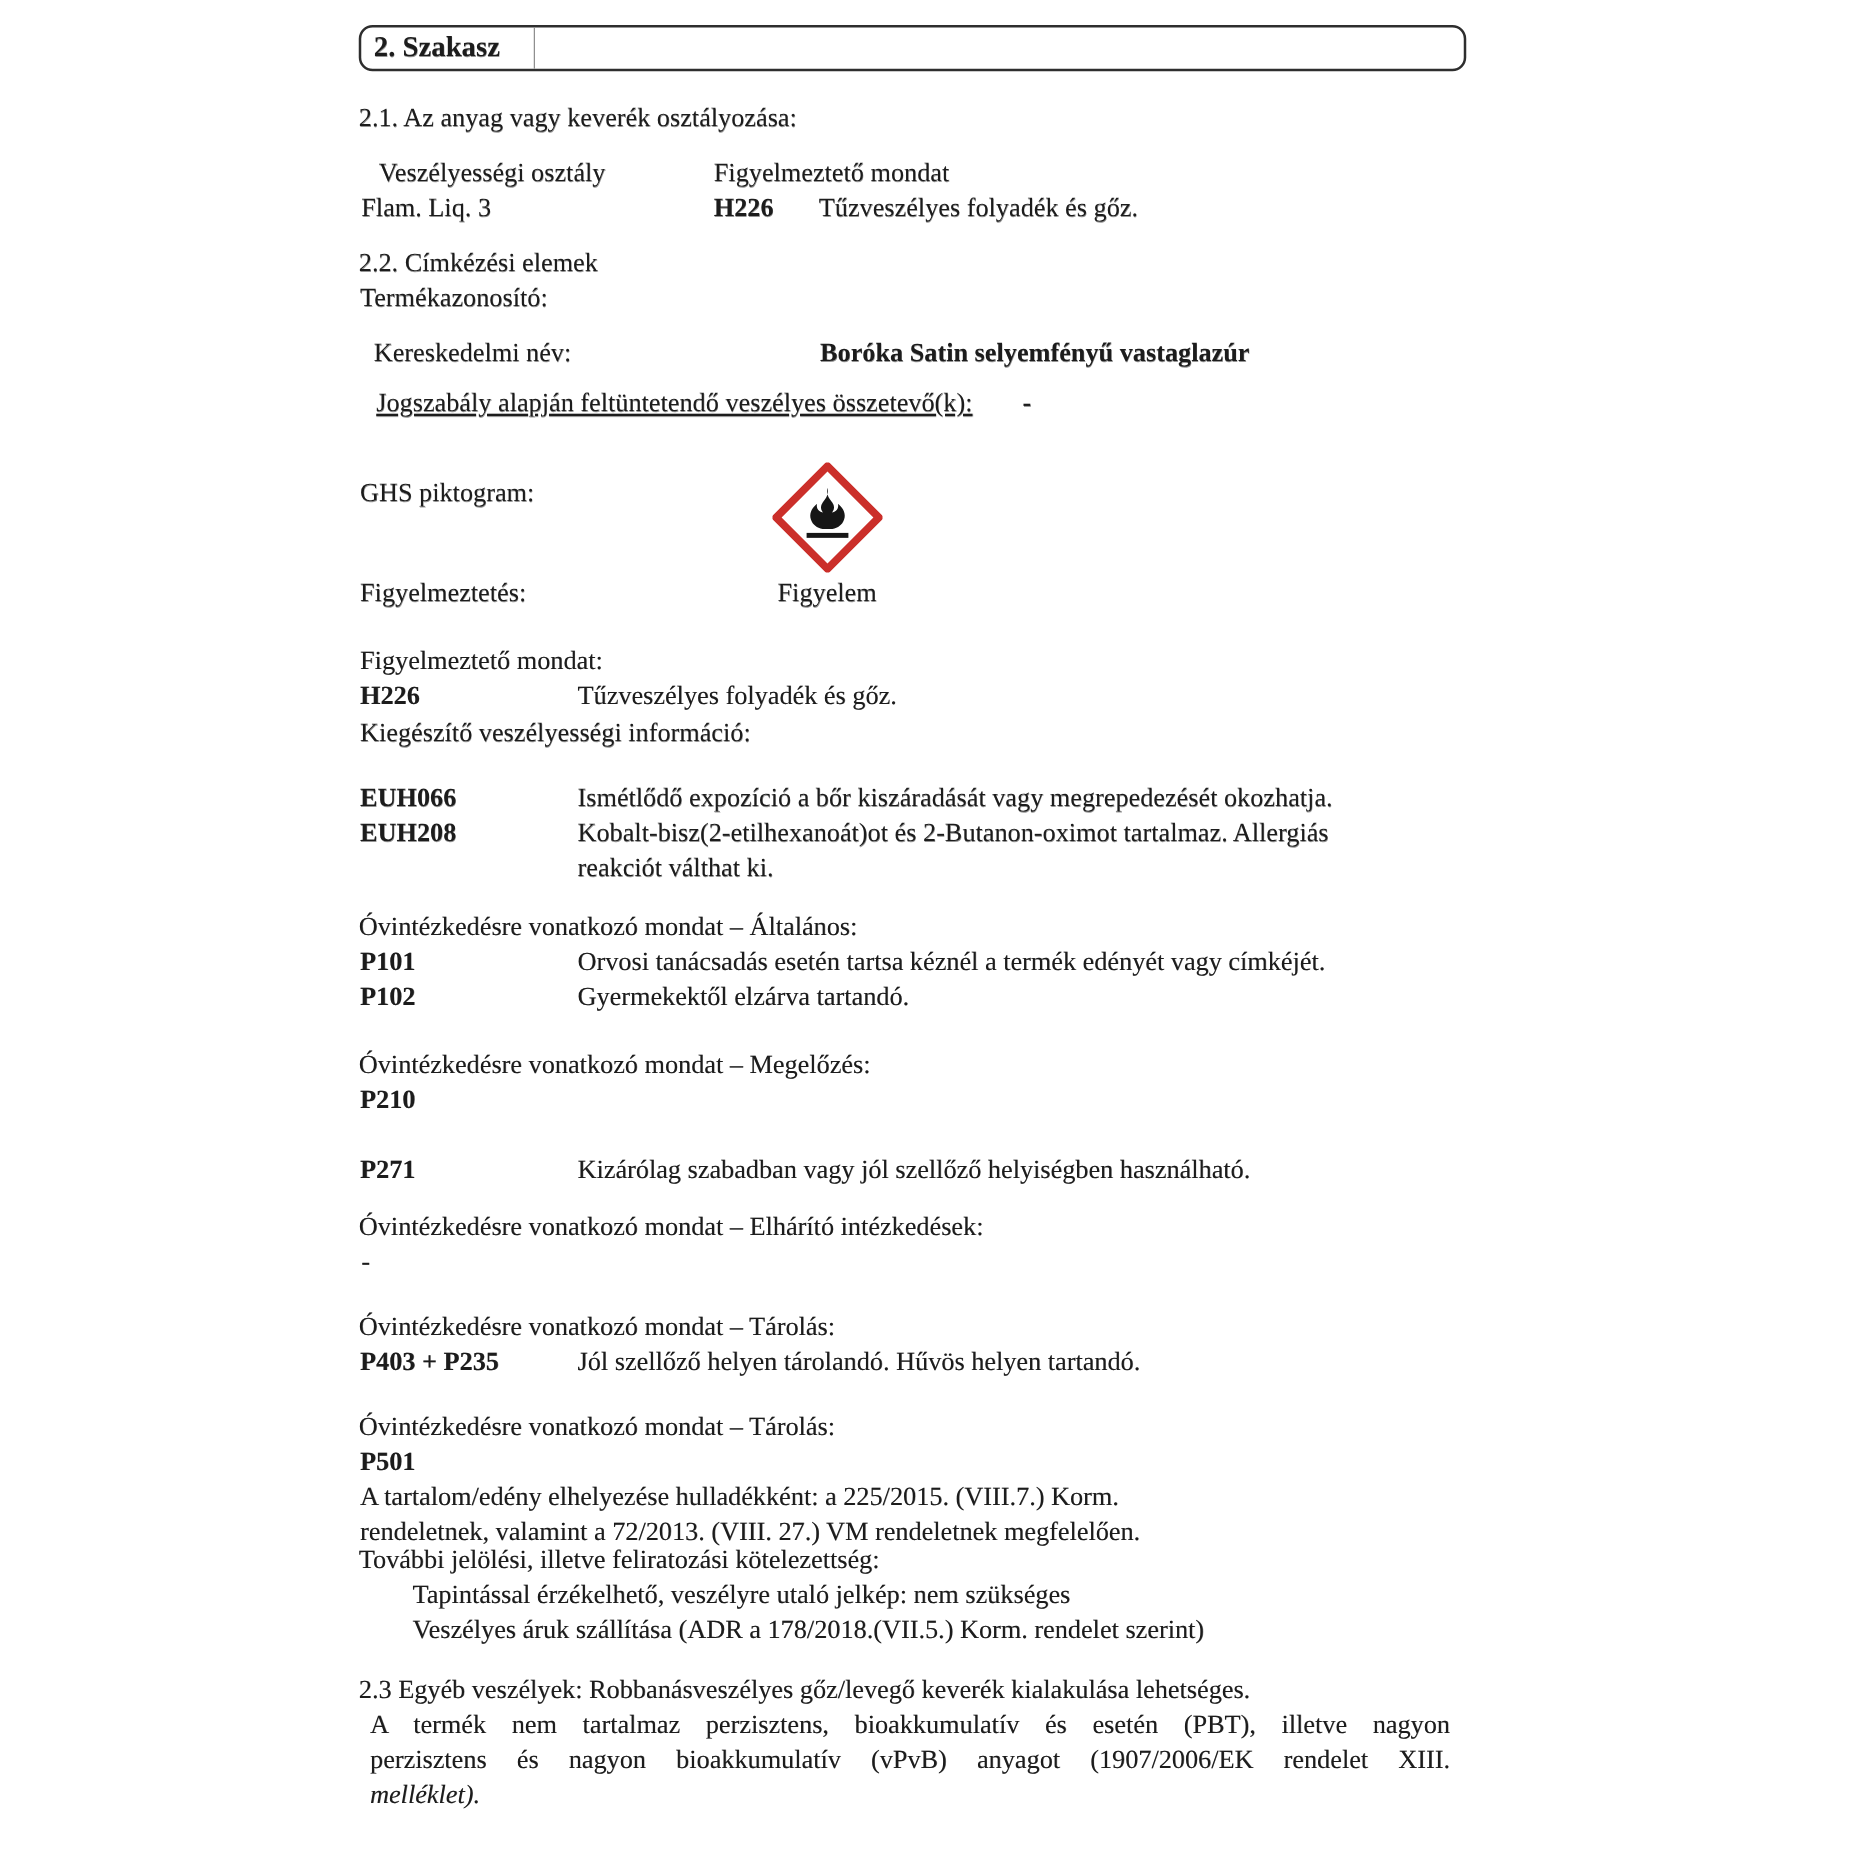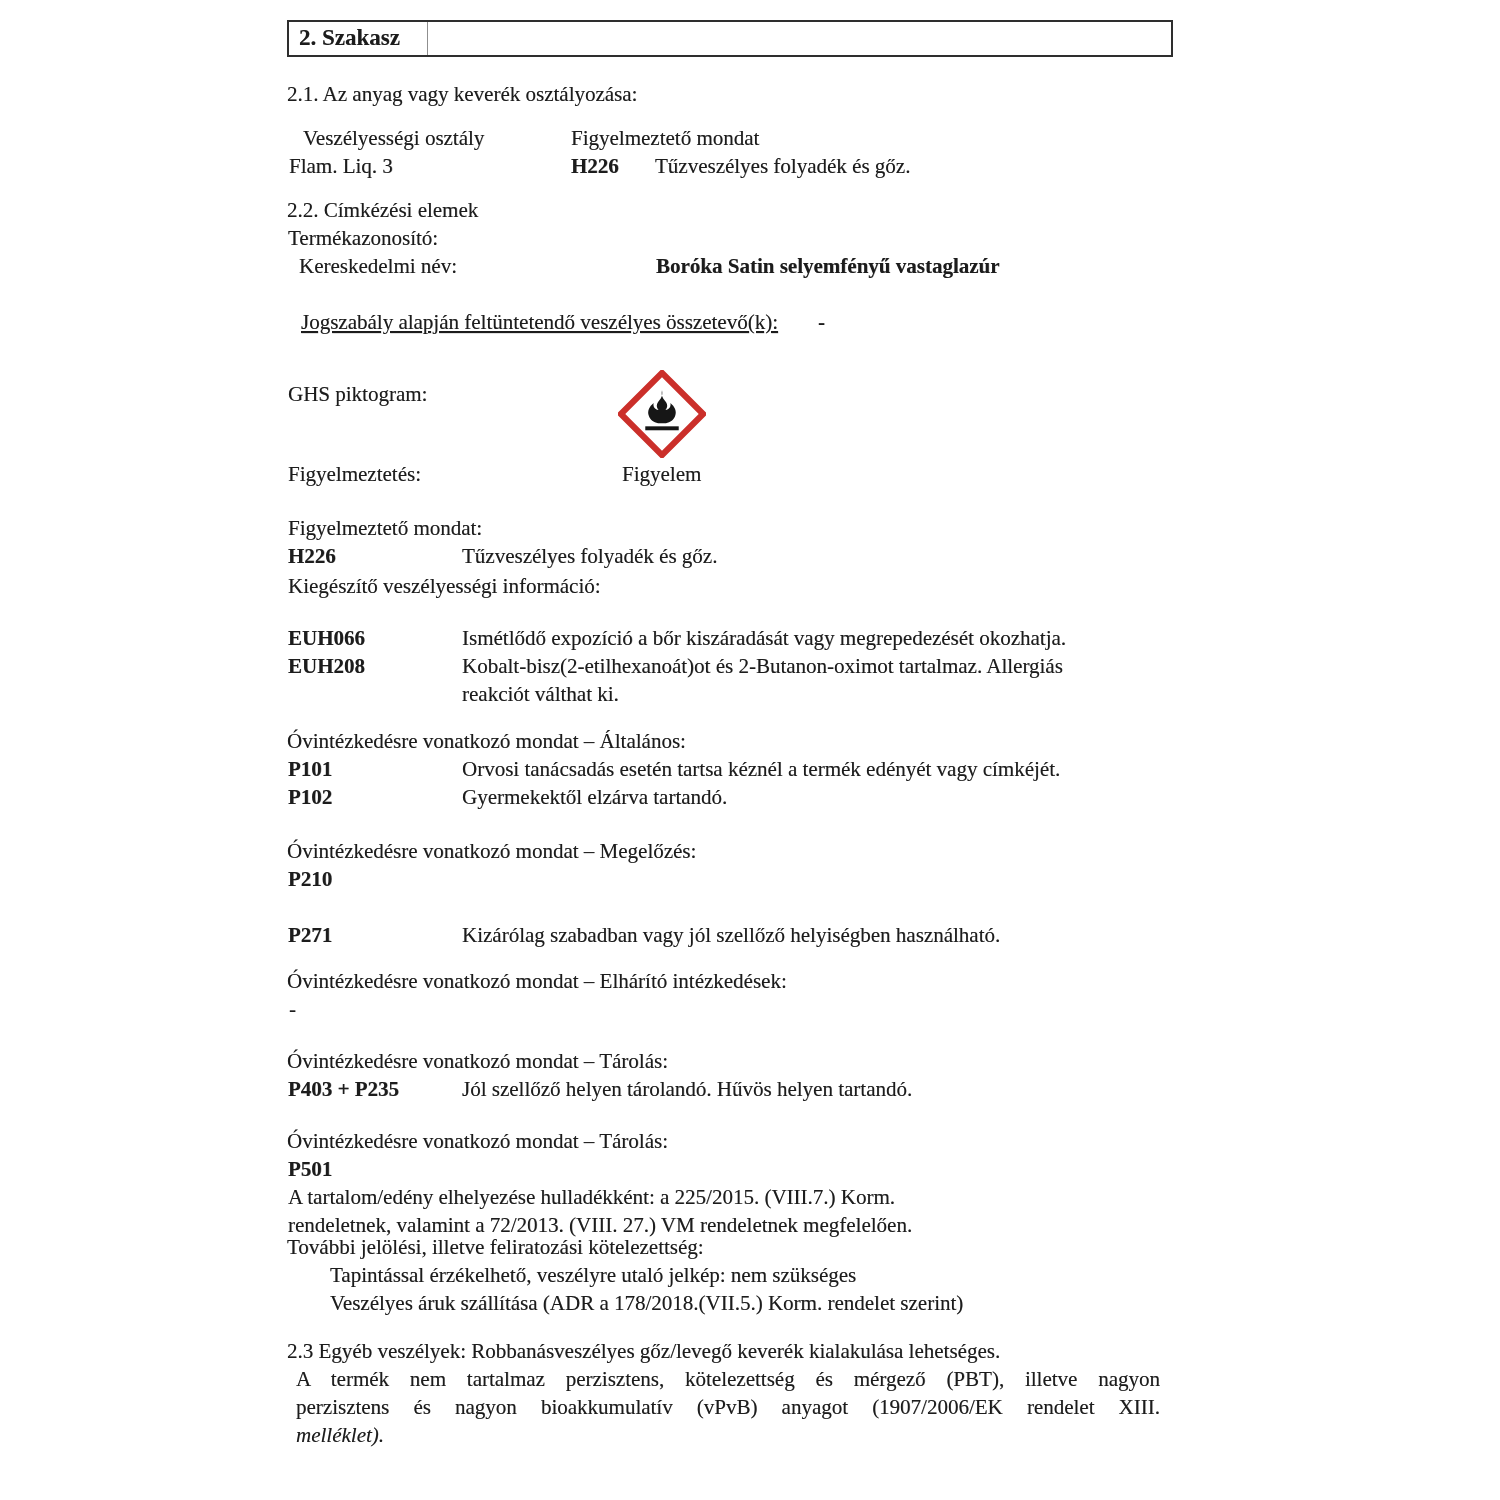--- a/index.html
+++ b/index.html
@@ -2,21 +2,21 @@
 <html><head>
 <meta charset="utf-8">
 <style>
   html,body{margin:0;padding:0;}
   body{
     width:1500px;height:1500px;background:#ffffff;position:relative;
     font-family:"Liberation Serif","DejaVu Serif",serif;
     font-size:21px;line-height:28px;color:#1c1c1c;
     text-shadow:0.3px 0.3px 0.45px rgba(20,20,20,0.45);
   }
-  .abs{position:absolute;}
+  .abs{position:absolute;border-radius:11px;}
   .b{font-weight:bold;}
   
   .hbox{
     left:287px;top:20px;width:886px;height:37px;
     border:2px solid #2e2e2e;box-sizing:border-box;
     display:flex;align-items:flex-start;background:#fff;
   }
   .hnum{width:138px;padding-left:10px;font-weight:bold;font-size:23px;line-height:31px;flex:none;box-sizing:border-box;}
   .hdiv{width:1px;height:100%;background:#8f8f8f;flex:none;}
   .htitle{
@@ -49,21 +49,21 @@
 
 <div class="abs" style="left:303px;top:124px;">
   <span class="cell1">Veszélyességi osztály</span><span>Figyelmeztető mondat</span>
 </div>
 <div class="abs" style="left:289px;top:152px;">
   <span class="cell1" style="width:282px;">Flam. Liq. 3</span><span class="cellc">H226</span><span>Tűzveszélyes folyadék és gőz.</span>
 </div>
 
 <div class="abs" style="left:287px;top:196px;">2.2. Címkézési elemek</div>
 <div class="abs" style="left:288px;top:224px;">Termékazonosító:</div>
-<div class="abs" style="left:299px;top:252px;">
+<div class="abs" style="left:299px;top:268px;">
   <span style="display:inline-block;width:357px;">Kereskedelmi név:</span><span class="b">Boróka Satin selyemfényű vastaglazúr</span>
 </div>
 <div class="abs" style="left:301px;top:308px;">
   <span style="display:inline-block;width:517px;text-decoration:underline;">Jogszabály alapján feltüntetendő veszélyes összetevő(k):</span><span class="b">-</span>
 </div>
 
 <div class="abs" style="left:288px;top:380px;">GHS piktogram:</div>
 
 <div class="abs picto">
   <svg width="88" height="88" viewBox="0 0 100 100">
@@ -139,16 +139,16 @@
     <span class="txt">A tartalom/edény elhelyezése hulladékként: a 225/2015. (VIII.7.) Korm.
 rendeletnek, valamint a 72/2013. (VIII. 27.) VM rendeletnek megfelelően.</span>
 </div>
 
 <div class="abs" style="left:287px;top:1233px;">További jelölési, illetve feliratozási kötelezettség:</div>
 <div class="abs" style="left:330px;top:1261px;">Tapintással érzékelhető, veszélyre utaló jelkép: nem szükséges</div>
 <div class="abs" style="left:330px;top:1289px;">Veszélyes áruk szállítása (ADR a 178/2018.(VII.5.) Korm. rendelet szerint)</div>
 
 <div class="abs" style="left:287px;top:1337px;">2.3 Egyéb veszélyek: Robbanásveszélyes gőz/levegő keverék kialakulása lehetséges.</div>
 <div class="abs" style="left:296px;top:1365px;">
-  <div class="jline">A termék nem tartalmaz perzisztens, kötelezettség és mérgező (PBT), illetve nagyon</div>
+  <div class="jline">A termék nem tartalmaz perzisztens, bioakkumulatív és esetén (PBT), illetve nagyon</div>
   <div class="jline">perzisztens és nagyon bioakkumulatív (vPvB) anyagot (1907/2006/EK rendelet XIII.</div>
   <div class="jline last">melléklet).</div>
 </div>
 
 </body></html>

